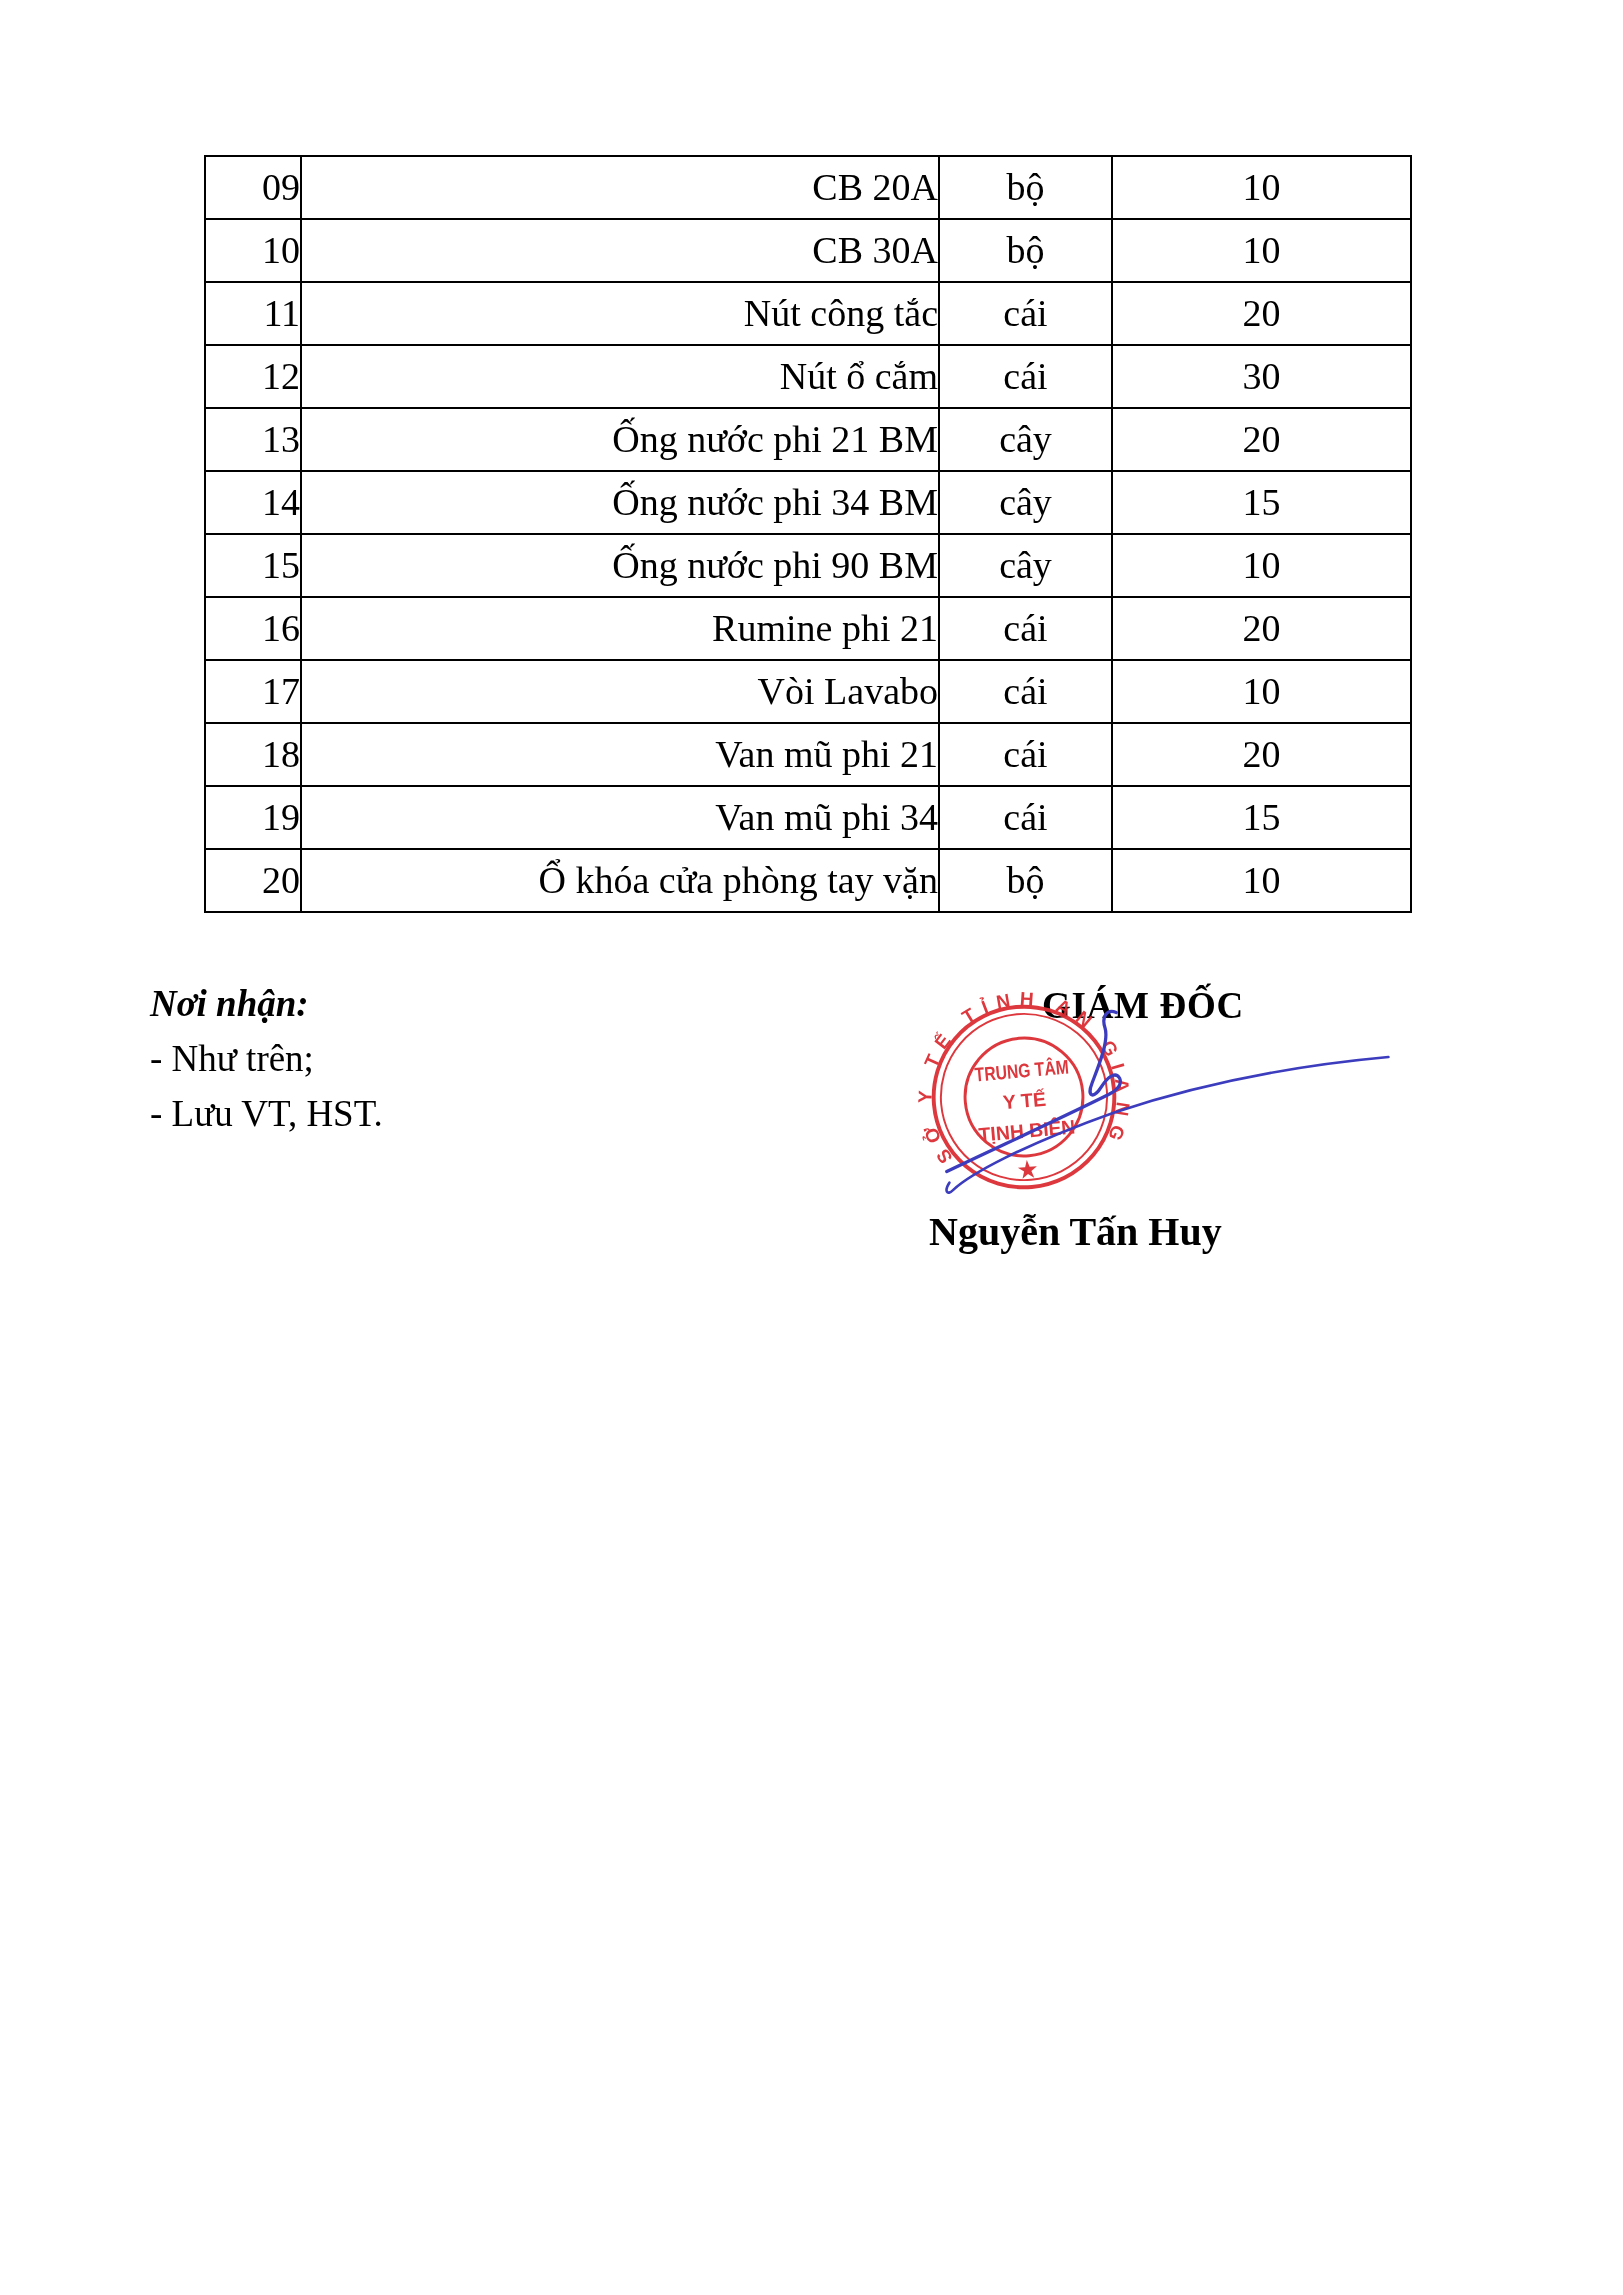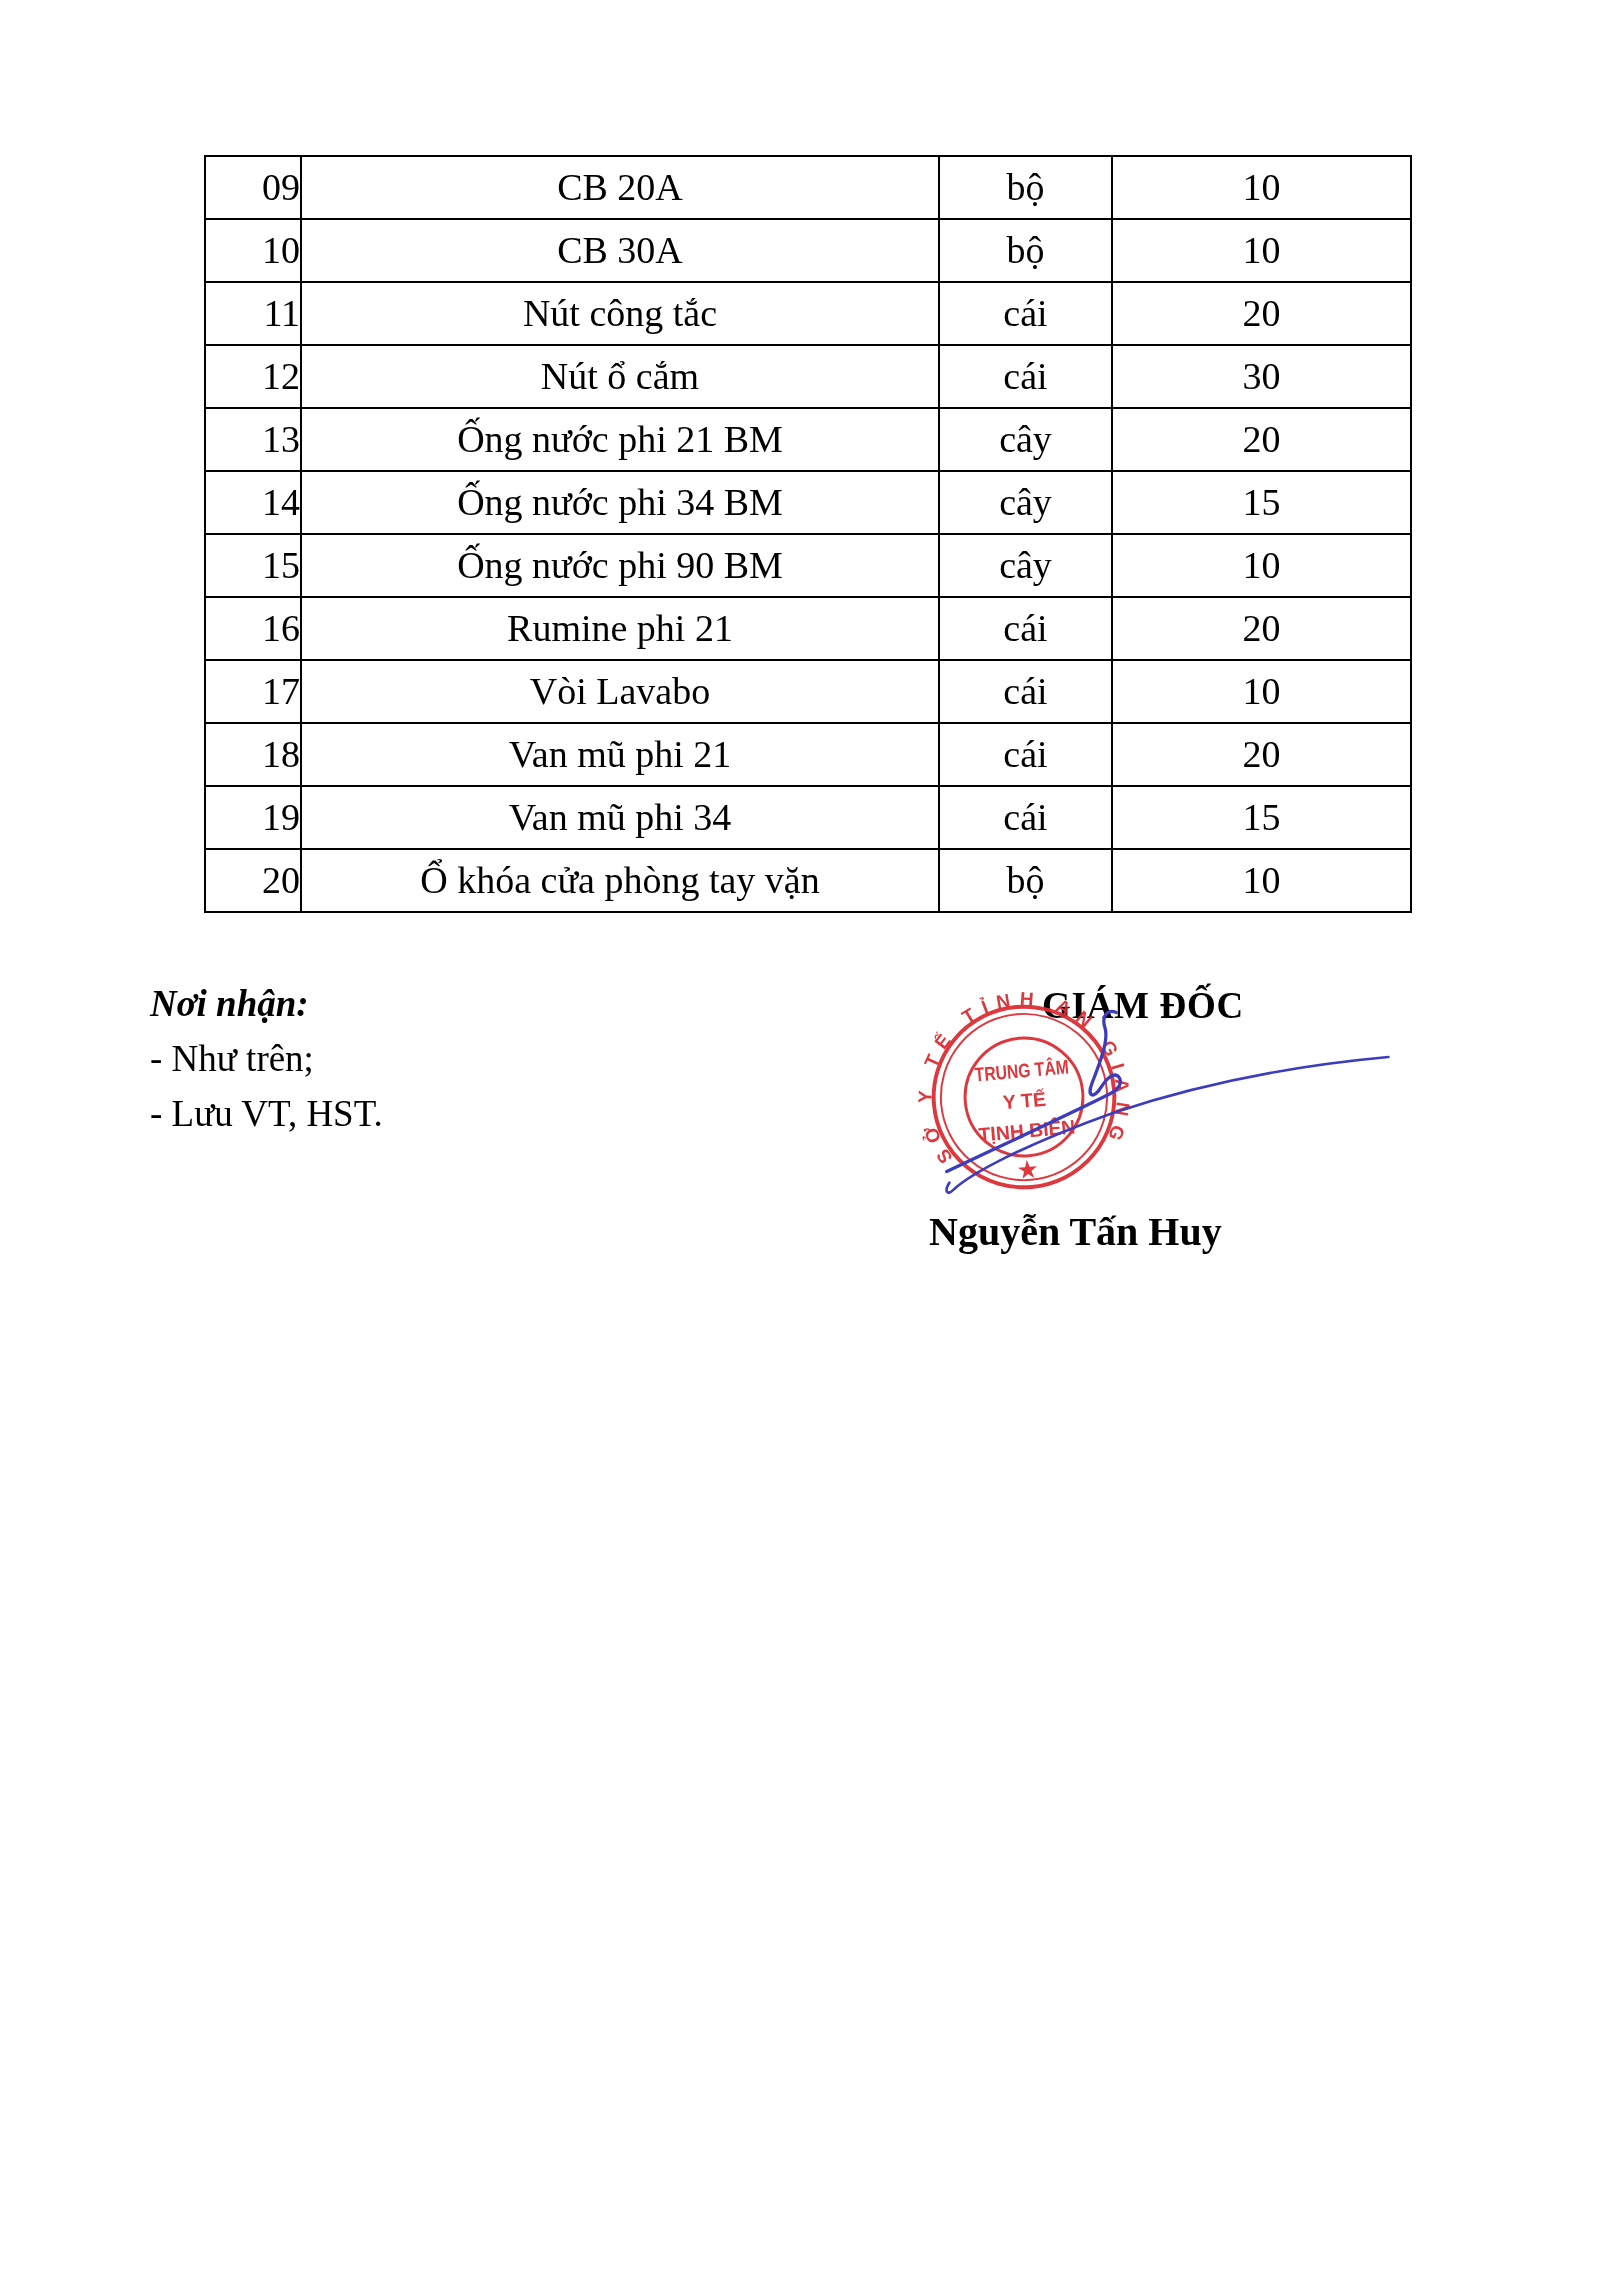--- a/index.html
+++ b/index.html
@@ -23,21 +23,21 @@
   }
   table.doc-table td{
     border:2.6px solid #000;
     height:61px;
     vertical-align:middle;
     padding:0;
     overflow:hidden;
     white-space:nowrap;
   }
   td.c-stt{text-align:right;}
-  td.c-name{text-align:center;padding-left:15.7px;}
+  td.c-name{text-align:right;padding-left:15.7px;}
   td.c-unit{text-align:center;margin-top:26px;}
   td.c-qty{text-align:center;}
 
   
   .recipients{
     position:absolute;left:150px;top:960px;
     font-size:37px;line-height:55px;
   }
   .recipients .title{font-weight:bold;font-style:italic;margin-top:16px;}
 

